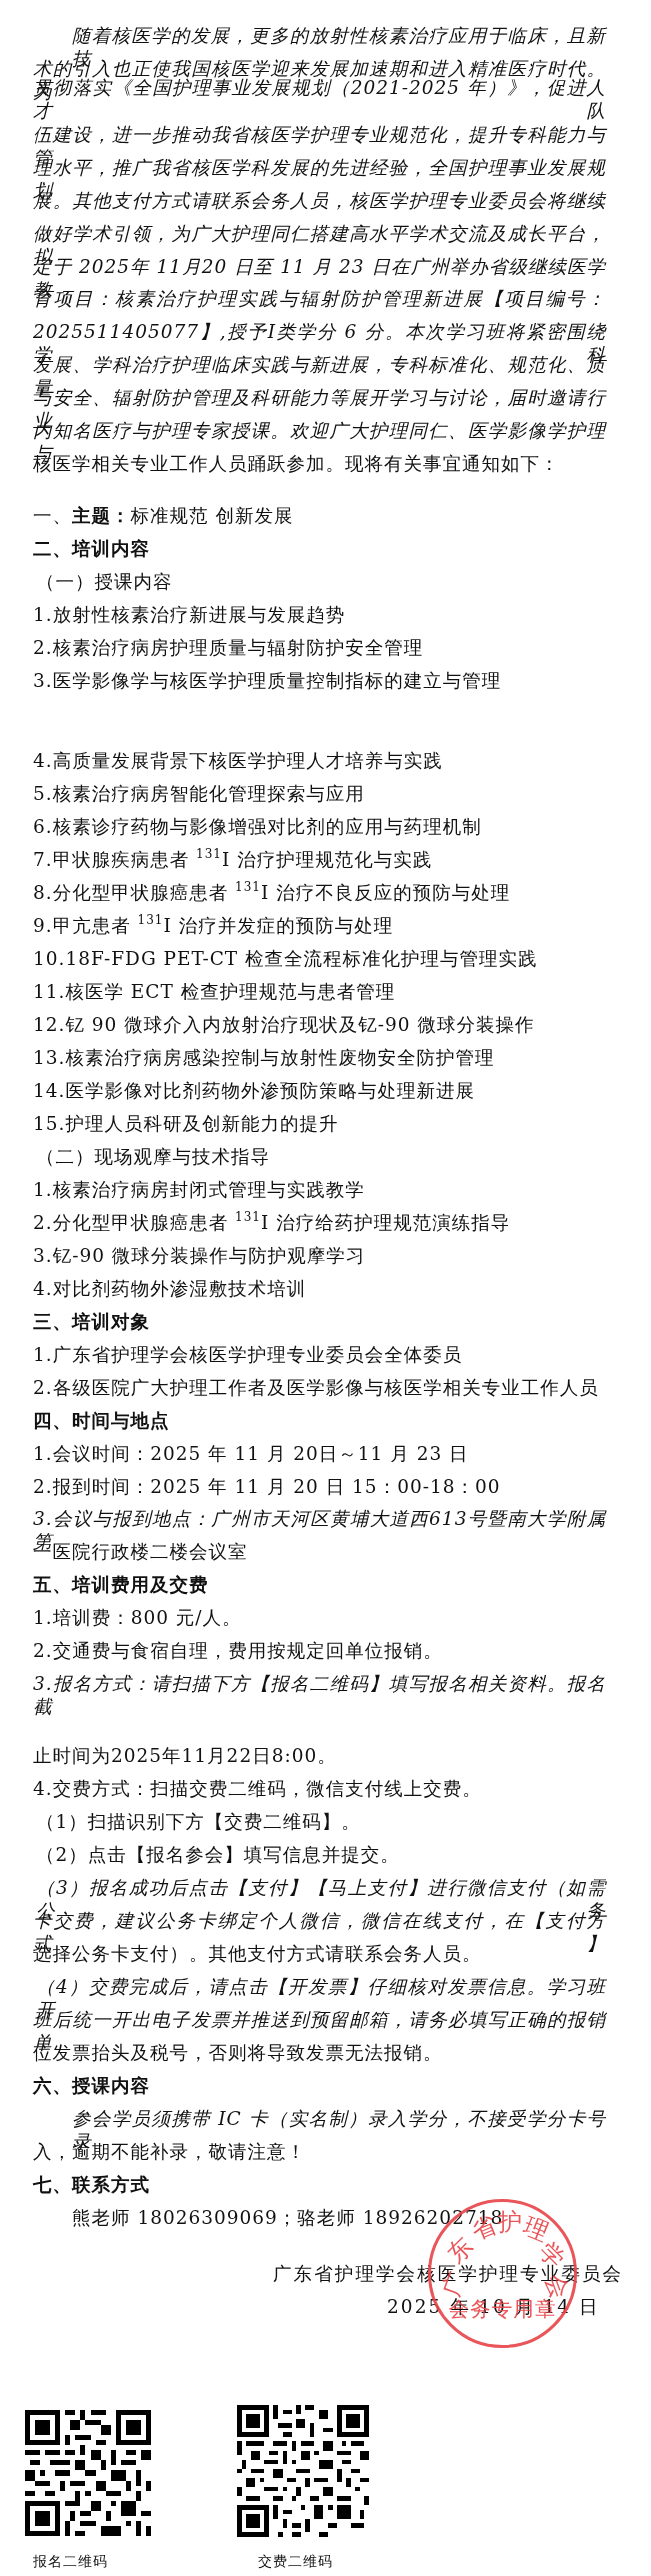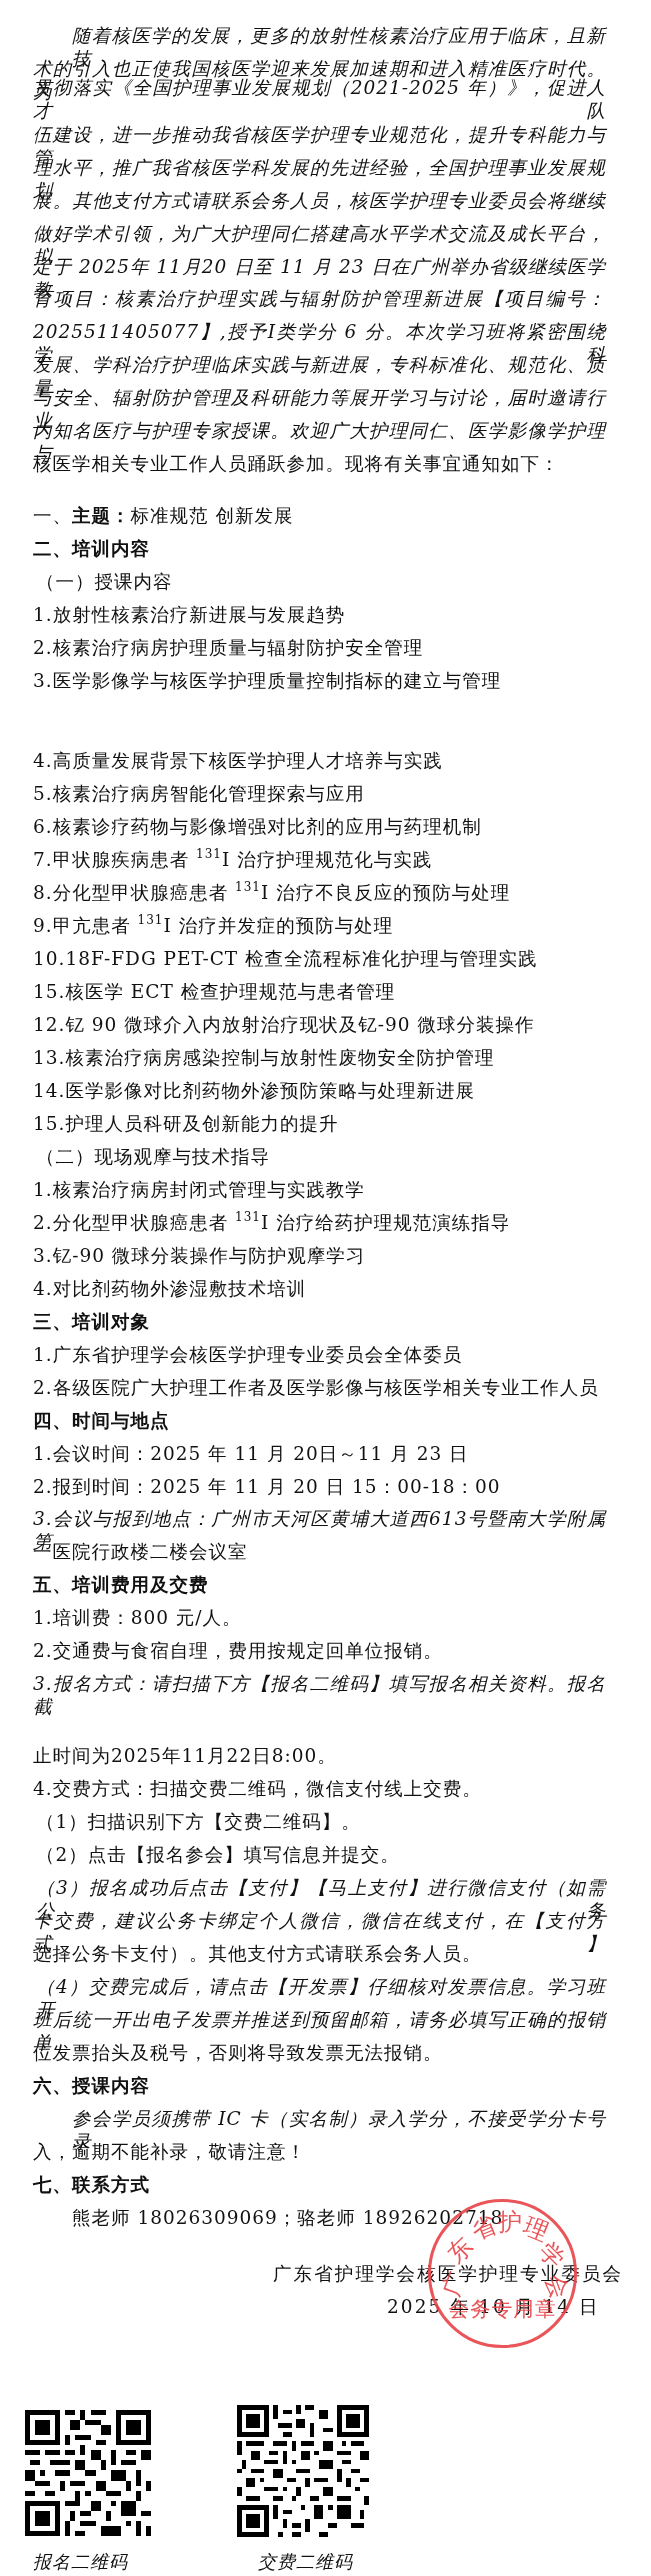--- a/index.html
+++ b/index.html
@@ -12,21 +12,21 @@
   .sub { left: 36px; }
   .b { font-weight: bold; }
   sup { font-size: 12px; vertical-align: 8.2px; line-height: 0; }
   .sign { position: absolute; font-size: 18.5px; line-height: 23px; letter-spacing: 2.1px; white-space: nowrap; }
   .stamp { position: absolute; left: 428px; top: 2199px; width: 149px; height: 149px; border: 3.6px solid #e8474b;
            border-radius: 50%; box-sizing: border-box; opacity: 0.92; pointer-events: none; }
   .stamp-char { position: absolute; color: #e8474b; font-size: 24px; font-family: "DejaVu Sans", sans-serif; transform-origin: center; }
   .stamp-bottom { position: absolute; left: 0; width: 100%; bottom: 21.6px; text-align: center; color: #e8474b; font-size: 20.6px; letter-spacing: 1px; font-family: "DejaVu Sans", sans-serif; }
   .qr { position: absolute; background: #fff; }
   .qr svg { display: block; width: 100%; height: 100%; }
-  .qr-label { position: absolute; font-size: 18px; line-height: 23px; letter-spacing: 1px; font-style: italic; }
+  .qr-label { position: absolute; font-size: 14px; line-height: 23px; letter-spacing: 1px; }
 </style>
 </head>
 <body>
 
 <div class="ln just indent" style="top:24px">随着核医学的发展，更多的放射性核素治疗应用于临床，且新技</div>
 <div class="ln just" style="top:57px">术的引入也正使我国核医学迎来发展加速期和进入精准医疗时代。为</div>
 <div class="ln just" style="top:76px">贯彻落实《全国护理事业发展规划（2021-2025 年）》，促进人才队</div>
 <div class="ln just" style="top:123px">伍建设，进一步推动我省核医学护理专业规范化，提升专科能力与管</div>
 <div class="ln just" style="top:156px">理水平，推广我省核医学科发展的先进经验，全国护理事业发展规划</div>
 <div class="ln just" style="top:189px">展。其他支付方式请联系会务人员，核医学护理专业委员会将继续</div>
@@ -54,21 +54,21 @@
 <div class="ln" style="top:848px">
   <span>7.甲状腺疾病患者</span> <sup>131</sup><span>I</span><span> 治疗护理规范化与实践</span>
 </div>
 <div class="ln" style="top:881px">
   <span>8.分化型甲状腺癌患者</span> <sup>131</sup><span>I</span><span> 治疗不良反应的预防与处理</span>
 </div>
 <div class="ln" style="top:914px">
   <span>9.甲亢患者</span> <sup>131</sup><span>I</span><span> 治疗并发症的预防与处理</span>
 </div>
 <div class="ln" style="top:947px">10.18F-FDG PET-CT 检查全流程标准化护理与管理实践</div>
-<div class="ln" style="top:980px">15.核医学 ECT 检查护理规范与患者管理</div>
+<div class="ln" style="top:980px">11.核医学 ECT 检查护理规范与患者管理</div>
 <div class="ln" style="top:1013px">12.钇 90 微球介入内放射治疗现状及钇-90 微球分装操作</div>
 <div class="ln" style="top:1046px">13.核素治疗病房感染控制与放射性废物安全防护管理</div>
 <div class="ln" style="top:1079px">14.医学影像对比剂药物外渗预防策略与处理新进展</div>
 <div class="ln" style="top:1112px">15.护理人员科研及创新能力的提升</div>
 <div class="ln sub" style="top:1145px">（二）现场观摩与技术指导</div>
 <div class="ln" style="top:1178px">1.核素治疗病房封闭式管理与实践教学</div>
 <div class="ln" style="top:1211px">
   <span>2.分化型甲状腺癌患者</span> <sup>131</sup><span>I</span><span> 治疗给药护理规范演练指导</span>
 </div>
 <div class="ln" style="top:1244px">3.钇-90 微球分装操作与防护观摩学习</div>

